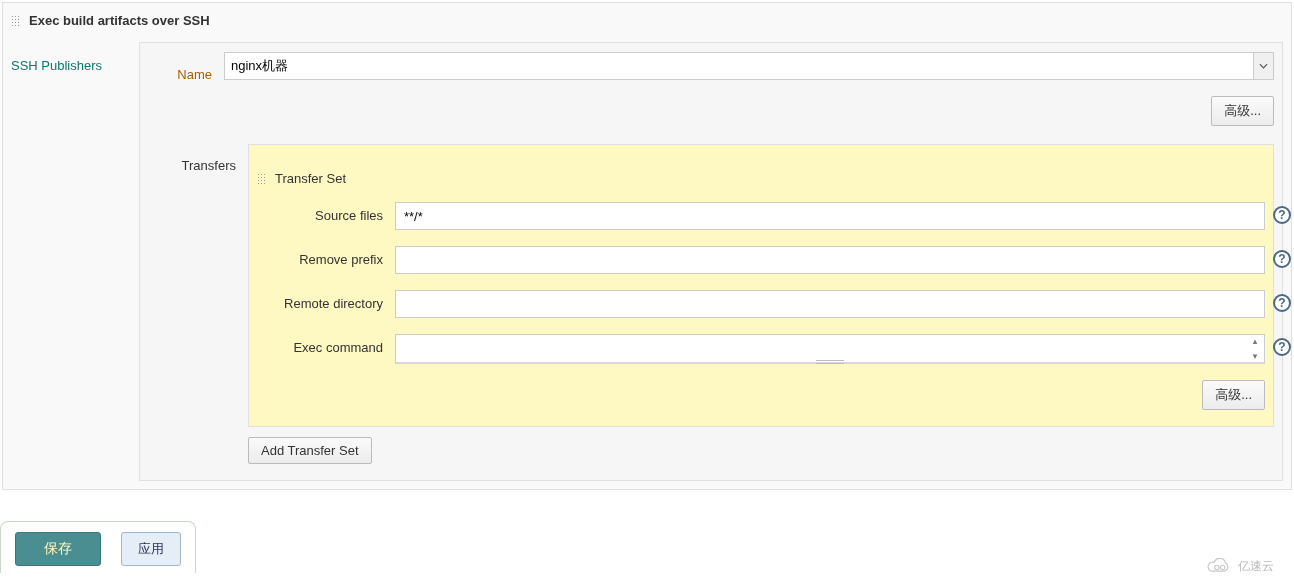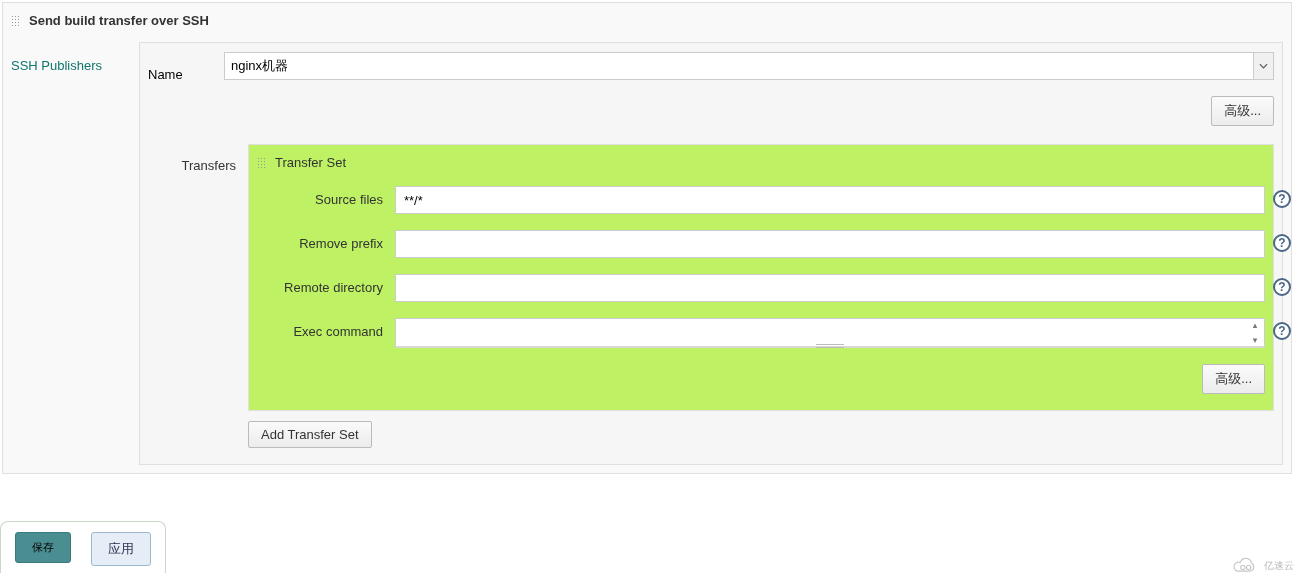--- a/index.html
+++ b/index.html
@@ -60,23 +60,23 @@
       background: #f6f6f6;
       padding: 0 0 8px 0;
     }
     .inner-row {
       display: flex;
       align-items: center;
       padding: 6px 8px;
     }
     .inner-row .row-label {
       width: 76px;
-      text-align: left;
+      text-align: right;
       padding-right: 12px;
-      color: #000000;
+      color: #a16207;
       flex-shrink: 0;
       margin-top: 18px;
     }
     .inner-row .row-field {
       flex: 1;
     }
     .select-field {
       width: 100%;
       height: 28px;
       border: 1px solid #ccc;
@@ -135,22 +135,22 @@
       padding-top: 14px;
       color: #333;
       flex-shrink: 0;
     }
     .transfers-content {
       flex: 1;
       min-width: 0;
     }
     .transfer-set {
       border: 1px solid #e0e0e0;
-      background: #bef264;
-      padding: 0 8px 8px 8px;
+      background: #fef9c3;
+      padding: 16px 8px 8px 8px;
     }
     .ts-header {
       display: flex;
       align-items: center;
       padding: 10px 0 8px 0;
       color: #333;
     }
     .ts-row {
       display: flex;
       align-items: flex-start;
@@ -271,65 +271,65 @@
       background: #fff;
       padding: 10px 14px 0 14px;
       height: 52px;
       display: flex;
       align-items: flex-start;
       gap: 20px;
     }
     .btn-primary {
       border: 1px solid #3a7a7d;
       background: #4b8e92;
-      color: #000000;
-      padding: 7px 16px;
-      font-family: inherit;
-      font-size: 11px;
+      color: #fef9c3;
+      padding: 7px 28px;
+      font-family: inherit;
+      font-size: 14px;
       cursor: pointer;
       border-radius: 3px;
     }
     .btn-secondary {
       border: 1px solid #9bb8cc;
       background: #e5eef6;
       color: #335;
       padding: 7px 16px;
       font-family: inherit;
       font-size: 13px;
       cursor: pointer;
       border-radius: 3px;
     }
     .watermark {
       position: absolute;
-      right: 0;
+      right: 20px;
       bottom: 6px;
       display: flex;
       align-items: center;
       gap: 6px;
       color: #b8b8b8;
-      font-size: 10px;
+      font-size: 12px;
     }
     .watermark-logo {
       width: 26px;
       height: 18px;
     }
     .inner-header-pad {
       padding: 10px 8px 6px 8px;
       display:flex;
       align-items:center;
     }
     .relative { position: relative; }
   </style>
 </head>
 <body>
 
 <div class="repeatable-container">
   <div class="section-header">
     <span class="drag-handle"></span>
-    <span>Send build transfer over SSH</span>
+    <span>Exec build artifacts over SSH</span>
   </div>
 
   <div class="publishers-body">
     <div class="side-label">SSH Publishers</div>
 
     <div class="publishers-content">
       <div class="inner-container">
 
         <div class="inner-row">
           <div class="row-label">Name</div>

